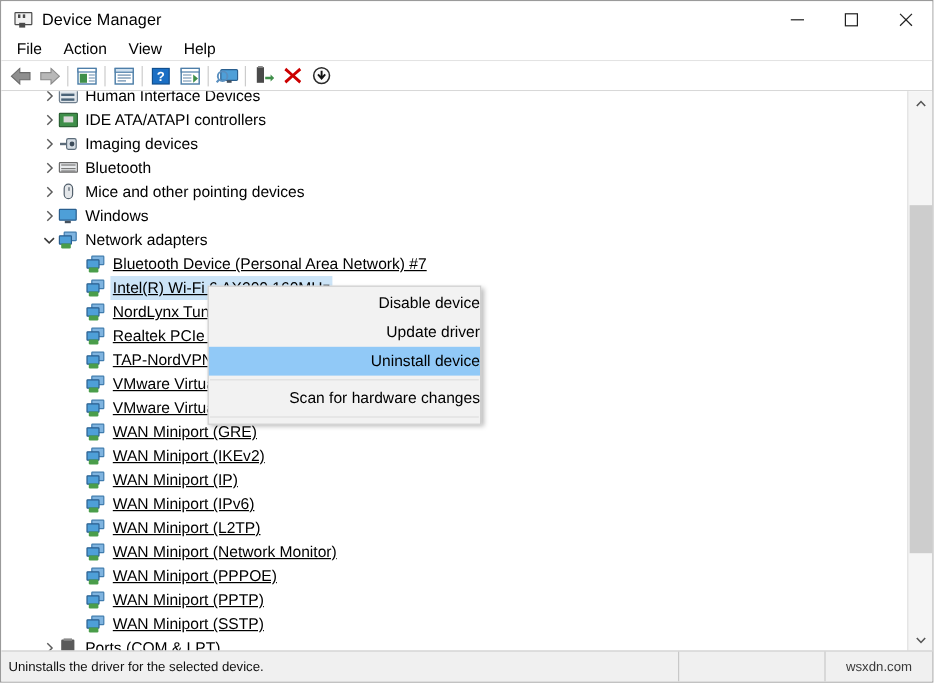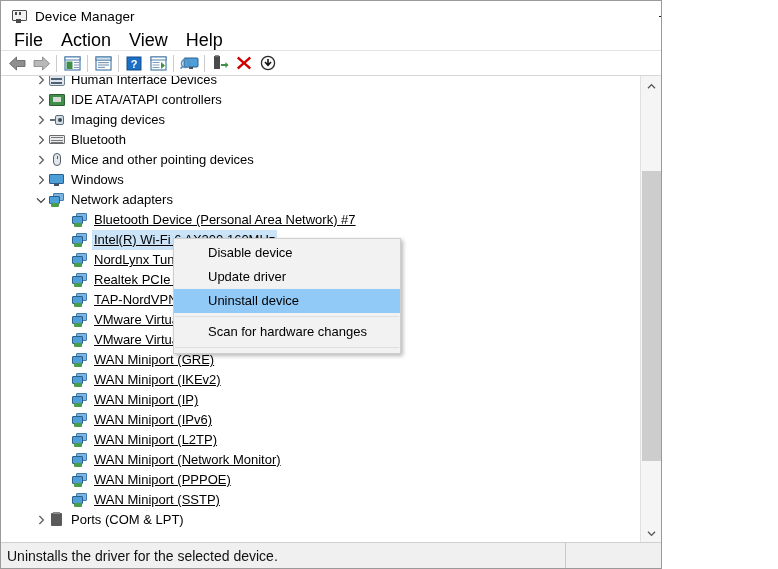--- a/index.html
+++ b/index.html
@@ -5,25 +5,26 @@
   html, body {
     margin: 0; padding: 0;
     width: 778px; height: 569px;
     overflow: hidden;
     background: #ffffff;
     font-family: "Liberation Sans", sans-serif;
     -webkit-font-smoothing: antialiased;
   }
   #app {
     position: relative;
-    width: 662px; height: 569px;
+    width: 778px; height: 569px;
     background: #ffffff;
     box-sizing: border-box;
     border: 1px solid #9a9a9a;
     overflow: hidden;
+    text-align: right;
   }
 
   
   .titlebar {
     position: absolute; left: 0; top: 0;
     width: 776px; height: 30px;
     background: #ffffff;
     display: flex; align-items: center;
   }
   .title-icon {
@@ -87,21 +88,21 @@
   
   .menubar {
     position: absolute; left: 0; top: 30px;
     width: 776px; height: 20px;
     background: #ffffff;
     display: flex; align-items: center;
     border-bottom: 1px solid #e3e3e3;
     box-sizing: border-box;
   }
   .menubar-item {
-    font-size: 18px; color: #000;
+    font-size: 13px; color: #000;
     padding: 0 9px; line-height: 19px;
   }
   .menubar-item:first-child { margin-left: 4px; }
 
   
   .toolbar {
     position: absolute; left: 0; top: 50px;
     width: 776px; height: 25px;
     background: #ffffff;
     border-bottom: 1px solid #d8d8d8;
@@ -343,21 +344,21 @@
   
   .statusbar {
     position: absolute; left: 0; bottom: 0;
     width: 776px; height: 26px;
     background: #f0f0f0;
     border-top: 1px solid #cfcfcf;
     box-sizing: border-box;
     display: flex; align-items: stretch;
   }
   .sb-pane {
-    font-size: 14px; color: #111;
+    font-size: 11px; color: #111;
     display: flex; align-items: center;
     padding-left: 6px;
     box-sizing: border-box;
   }
   .sb-pane.main { width: 565px; border-right: 1px solid #c8c8c8; }
   .sb-pane.mid  { width: 122px; border-right: 1px solid #c8c8c8; }
   .sb-pane.brand {
     flex: 1; justify-content: center; padding-left: 0;
     color: #3a3a3a;
   }
@@ -717,20 +718,31 @@
         </div>
         <div class="row indent1">
           <span class="chev"></span>
           <span class="ico">
             <span class="ic-netadapter">
               <span class="back"></span>
               <span class="front"></span>
               <span class="stand"></span>
             </span>
           </span>
+          <span class="label">WAN Miniport (PPTP)</span>
+        </div>
+        <div class="row indent1">
+          <span class="chev"></span>
+          <span class="ico">
+            <span class="ic-netadapter">
+              <span class="back"></span>
+              <span class="front"></span>
+              <span class="stand"></span>
+            </span>
+          </span>
           <span class="label">WAN Miniport (SSTP)</span>
         </div>
         <div class="row indent0">
           <span class="chev">
             <svg width="7" height="10" viewBox="0 0 7 10">
               <path d="M1.4 1 L5.4 5 L1.4 9" fill="none" stroke="#5a5a5a" stroke-width="1.2"></path>
             </svg>
           </span>
           <span class="ico">
             <span class="ic-ports"></span>

